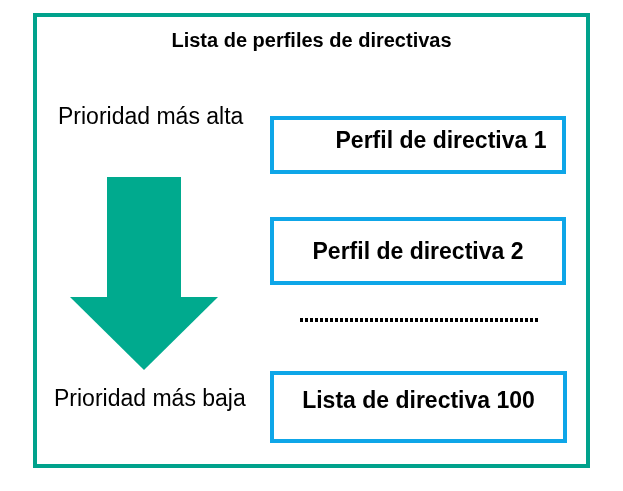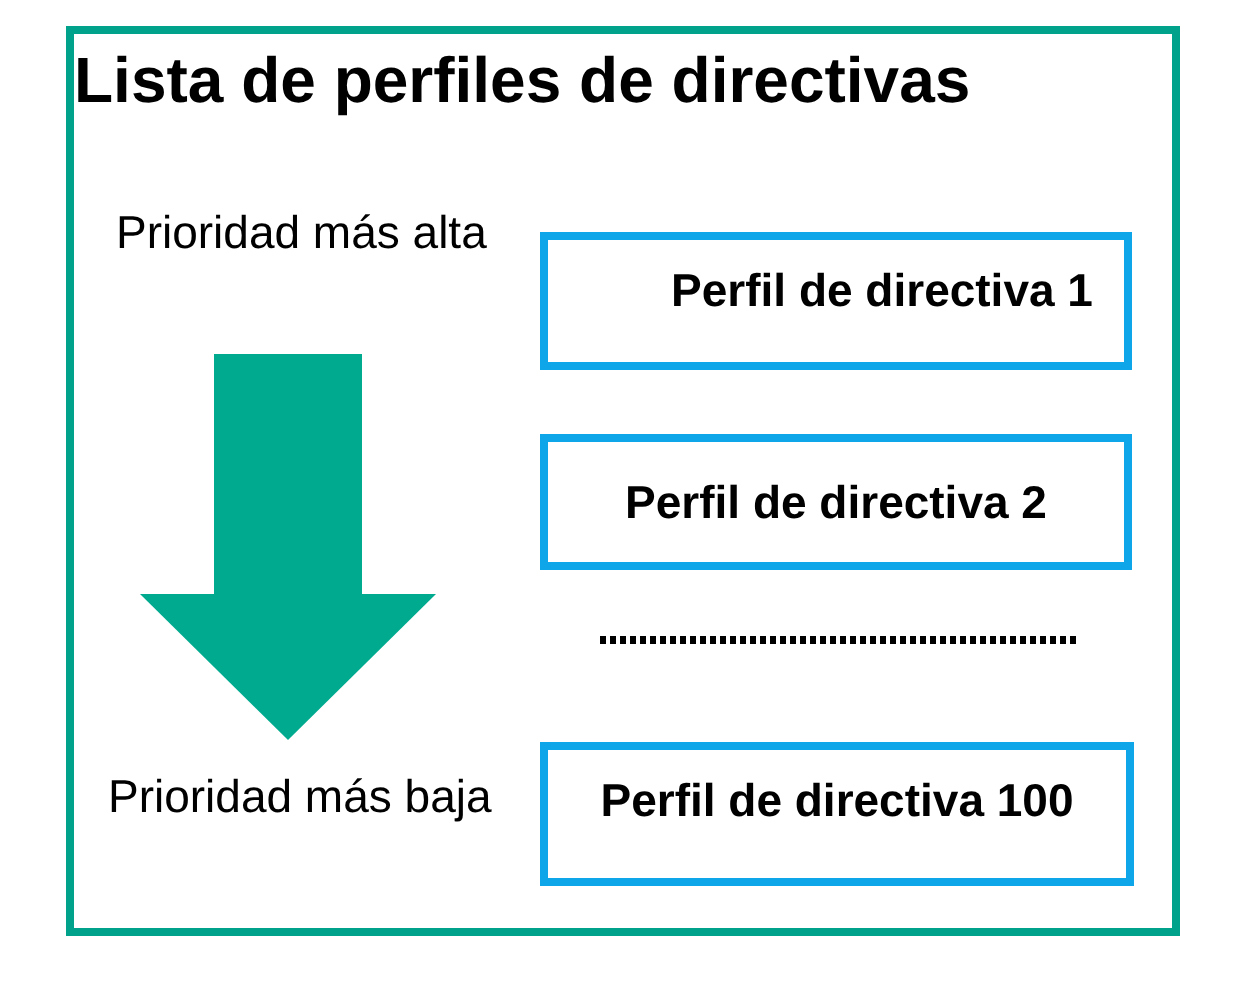--- a/index.html
+++ b/index.html
@@ -24,21 +24,22 @@
     height: 455px;
     box-sizing: border-box;
     border: 4px solid var(--frame-border, #00a28c);
     background: #ffffff;
   }
   .title {
     position: absolute;
     top: 9px;
     left: 0;
     width: 100%;
-    font-size: 32px;
+    text-align: center;
+    font-size: 20px;
     font-weight: bold;
     line-height: 28px;
     white-space: nowrap;
   }
   .plabel {
     position: absolute;
     font-size: 23px;
     line-height: 26px;
     white-space: nowrap;
   }
@@ -78,21 +79,21 @@
     box-sizing: border-box;
     border: 4px solid var(--profile-border, #0ea6e8);
     background: #ffffff;
     display: flex;
     align-items: center;
     justify-content: center;
     font-size: 23px;
     font-weight: bold;
     white-space: nowrap;
   }
-  .pbox-1   { top: 99px;  height: 69px; padding-bottom: 10px; padding-left: 46px; }
+  .pbox-1   { top: 99px;  height: 58px; padding-bottom: 10px; padding-left: 46px; }
   .pbox-2   { top: 200px; height: 68px; }
   .pbox-100 { top: 354px; height: 72px; width: 297px; padding-bottom: 14px; }
 
   .dots {
     position: absolute;
     left: 263px;
     top: 301px;
     width: 238px;
     height: 4px;
     background: repeating-linear-gradient(
@@ -123,17 +124,17 @@
       <span>Perfil de directiva 1</span>
     </div>
 
     <div class="pbox pbox-2">
       <span>Perfil de directiva 2</span>
     </div>
 
     <div class="dots"></div>
 
     <div class="pbox pbox-100">
-      <span>Perfil de directiva 100</span>
+      <span>Lista de directiva 100</span>
     </div>
 
   </div>
 </div>
 
 </body></html>

